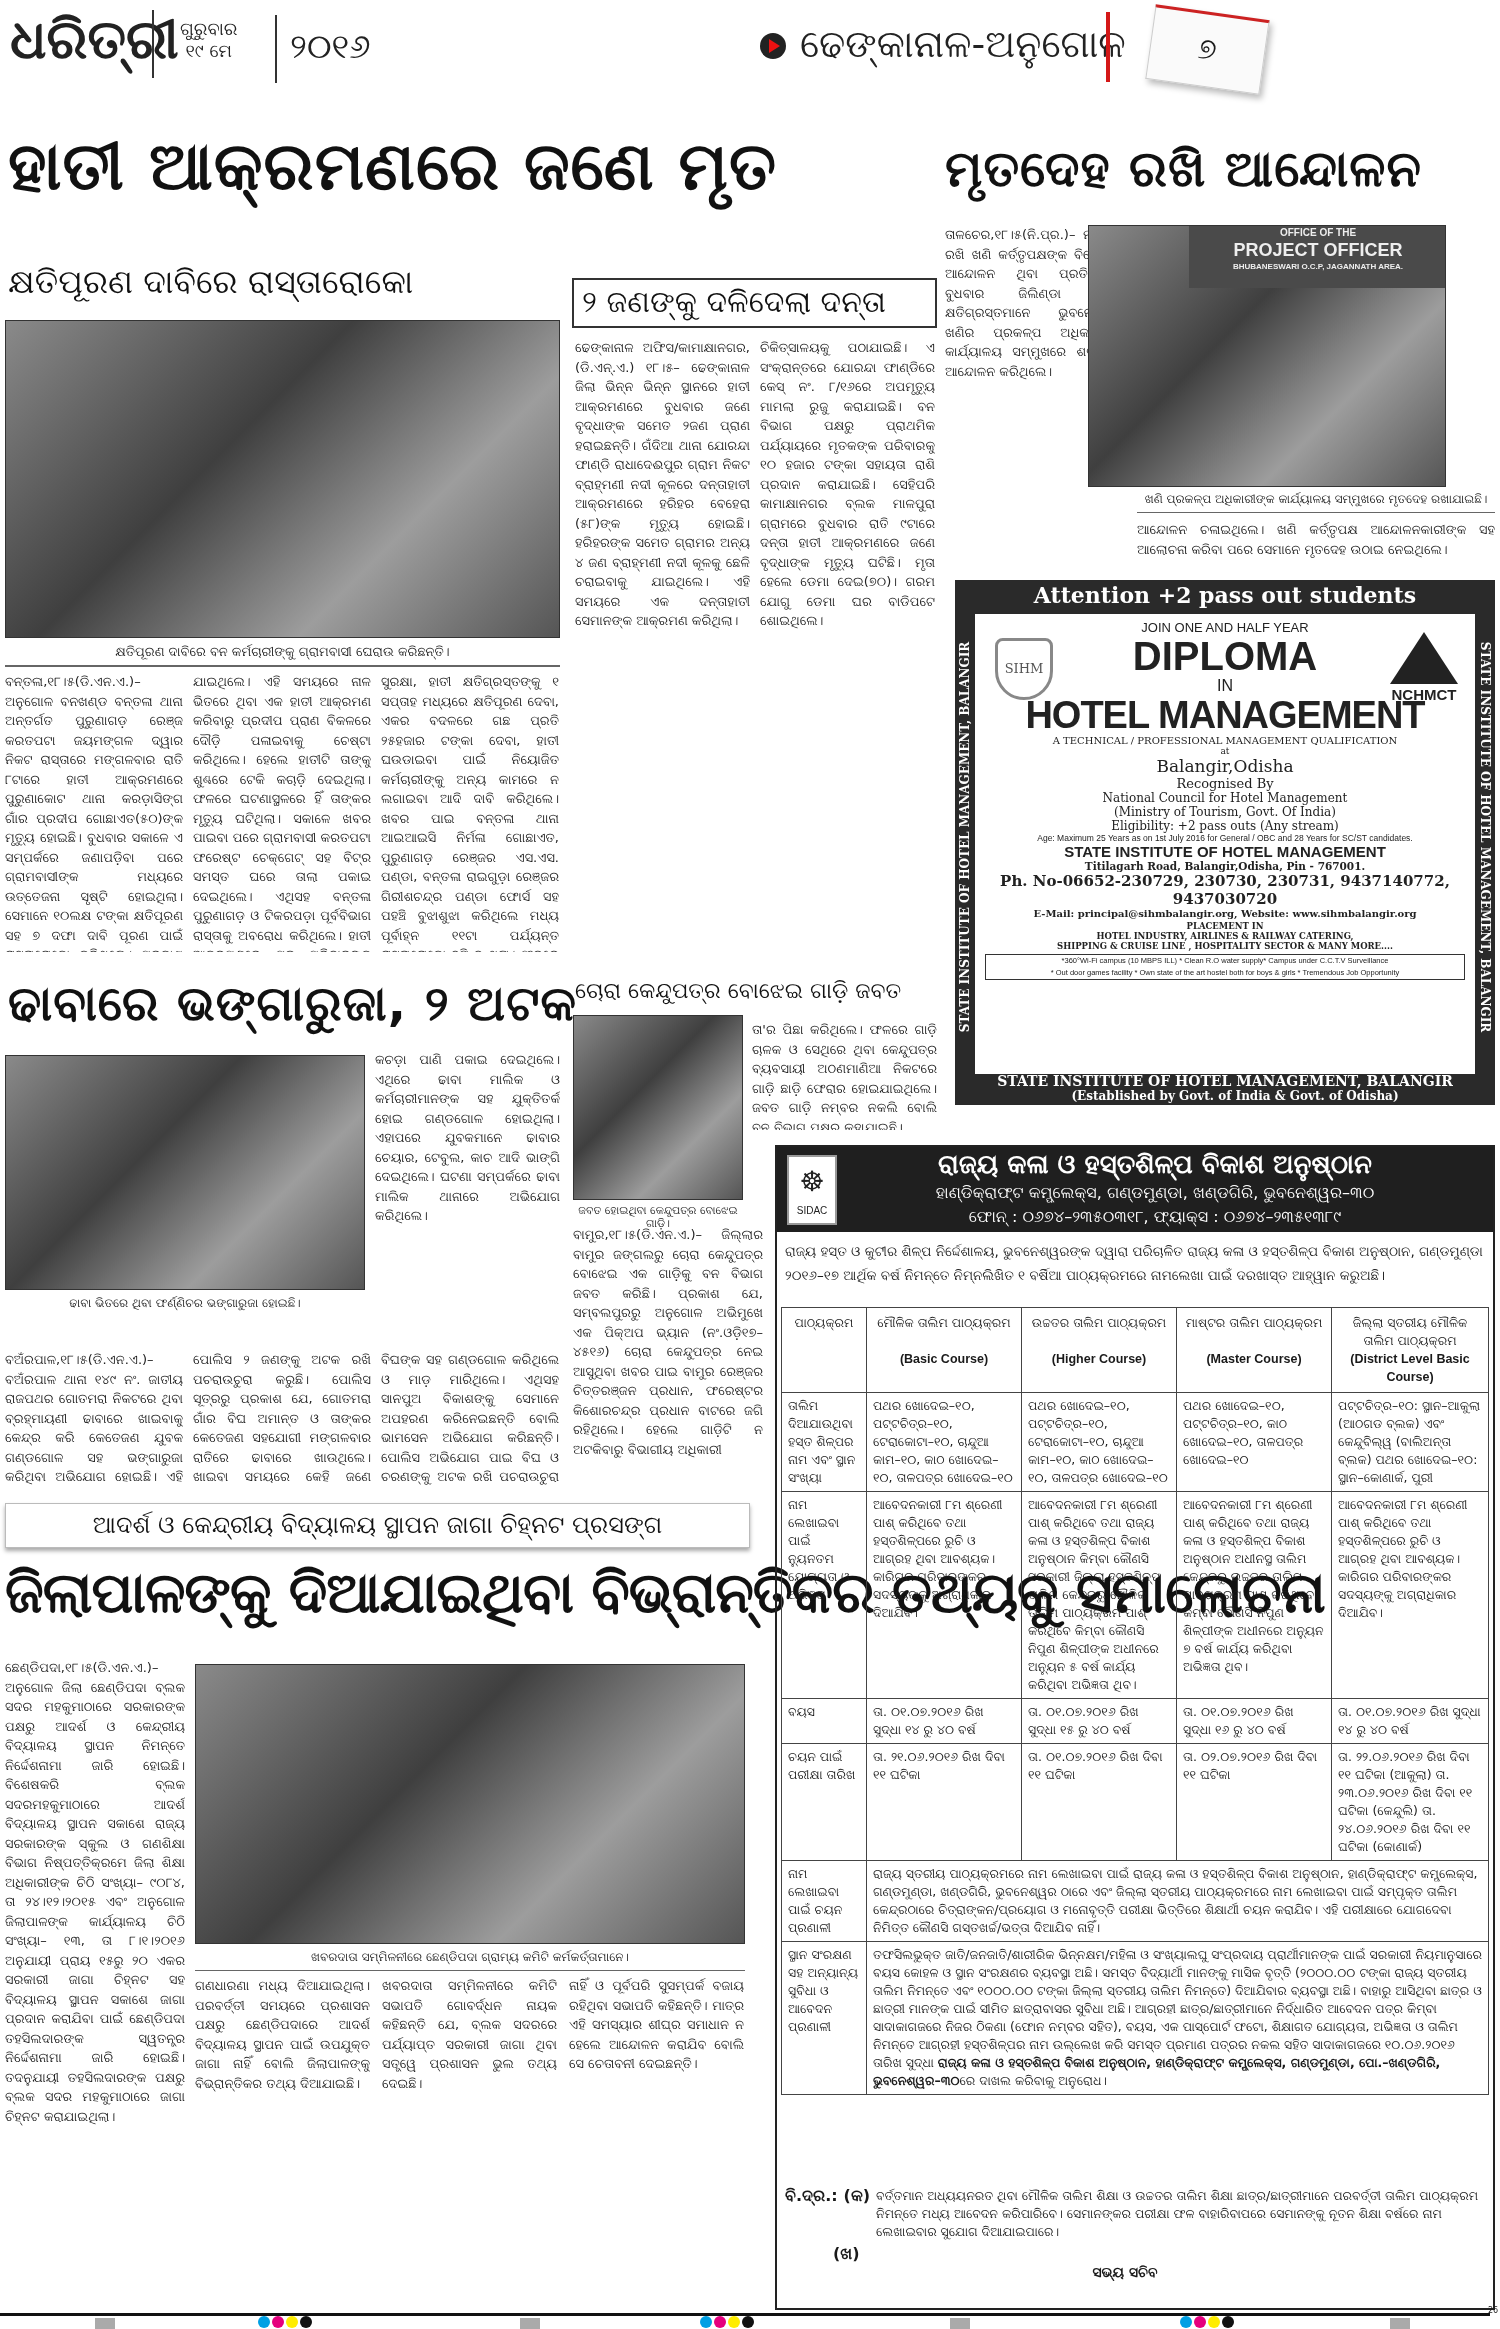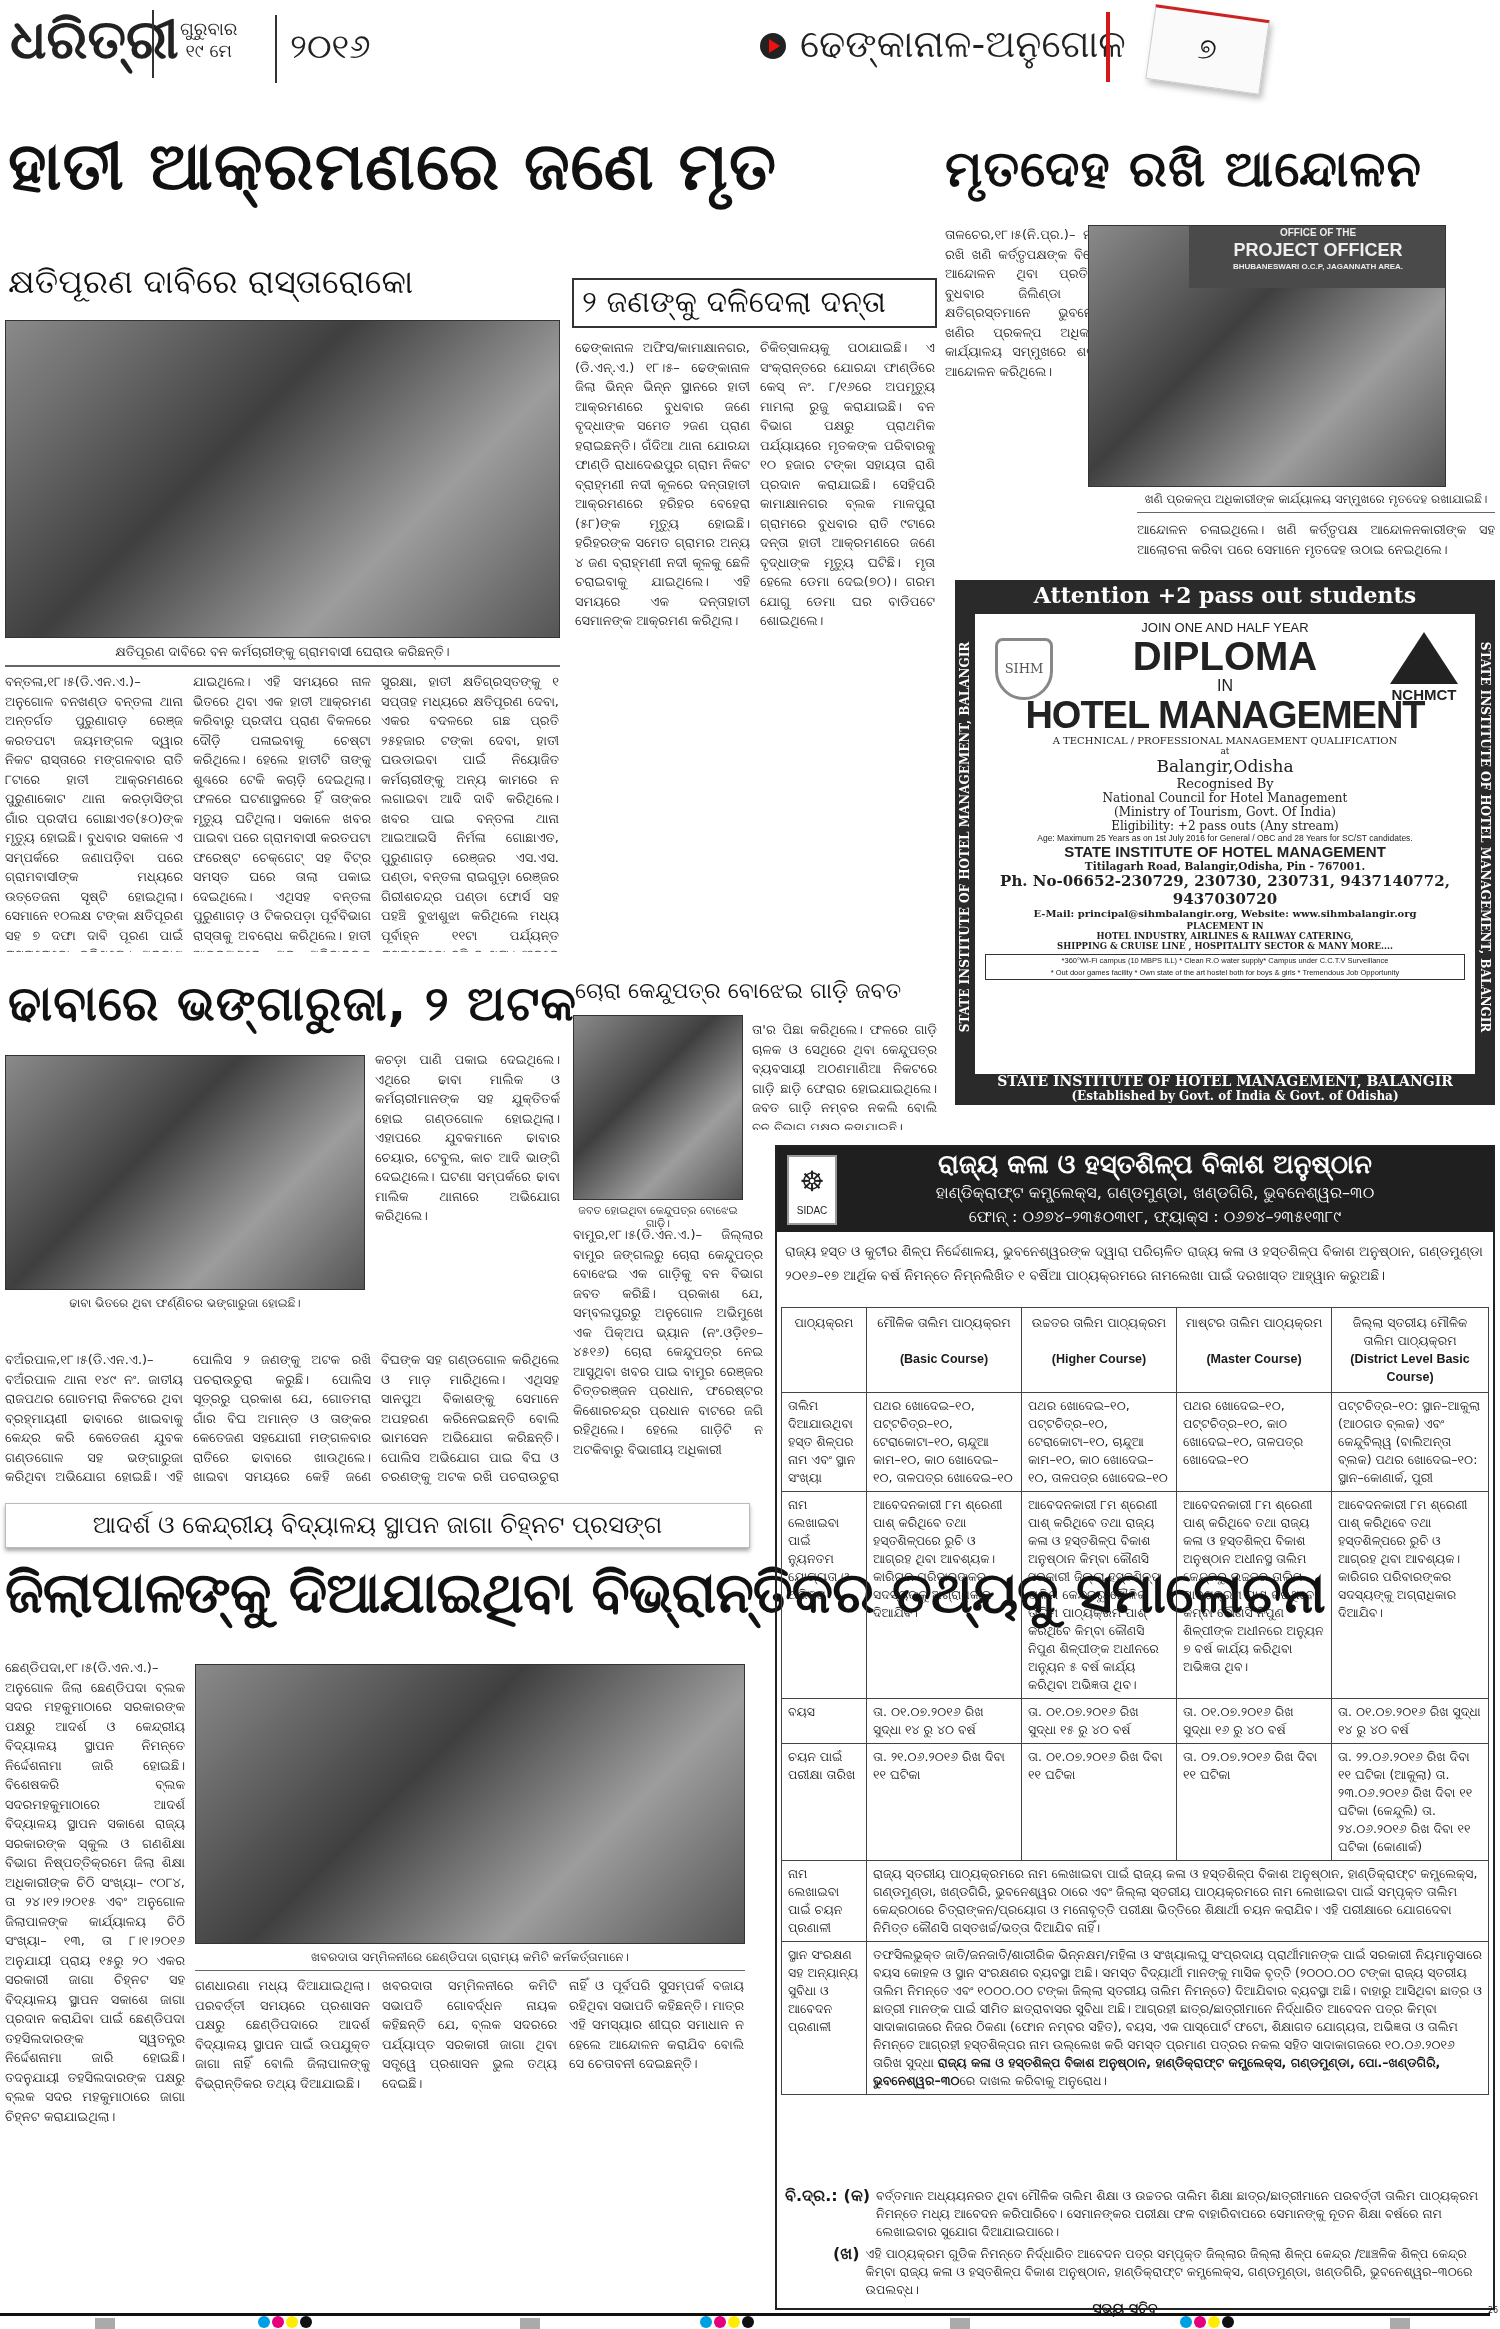--- a/index.html
+++ b/index.html
@@ -229,21 +229,20 @@
     </table>
   </div>
   <div style="position:absolute;left:8px;top:1040px;width:700px;font-size:12.5px;line-height:18px;">
     <div style="display:flex;gap:6px;">
       <b style="font-size:16px;white-space:nowrap;">ବି.ଦ୍ର.:</b>
       <b style="font-size:16px;">(କ)</b>
       <span>ବର୍ତ୍ତମାନ ଅଧ୍ୟୟନରତ ଥିବା ମୌଳିକ ତାଲିମ ଶିକ୍ଷା ଓ ଉଚ୍ଚତର ତାଲିମ ଶିକ୍ଷା ଛାତ୍ର/ଛାତ୍ରୀମାନେ ପରବର୍ତ୍ତୀ ତାଲିମ ପାଠ୍ୟକ୍ରମ ନିମନ୍ତେ ମଧ୍ୟ ଆବେଦନ କରିପାରିବେ। ସେମାନଙ୍କର ପରୀକ୍ଷା ଫଳ ବାହାରିବାପରେ ସେମାନଙ୍କୁ ନୂତନ ଶିକ୍ଷା ବର୍ଷରେ ନାମ ଲେଖାଇବାର ସୁଯୋଗ ଦିଆଯାଇପାରେ।</span>
     </div>
     <div style="display:flex;gap:6px;padding-left:48px;margin-top:4px;">
       <b style="font-size:16px;">(ଖ)</b>
-      <span>ଏହି ପାଠ୍ୟକ୍ରମ ଗୁଡିକ ନିମନ୍ତେ ନିର୍ଦ୍ଧାରିତ ଆବେଦନ ପତ୍ର ସମ୍ପୃକ୍ତ ଜିଲ୍ଲାର ଜିଲ୍ଲା ଶିଳ୍ପ କେନ୍ଦ୍ର /ଆଞ୍ଚଳିକ ଶିଳ୍ପ କେନ୍ଦ୍ର କିମ୍ବା ରାଜ୍ୟ କଳା ଓ ହସ୍ତଶିଳ୍ପ ବିକାଶ ଅନୁଷ୍ଠାନ, ହାଣ୍ଡିକ୍ରାଫ୍ଟ କମ୍ପ୍ଲେକ୍ସ, ଗଣ୍ଡମୁଣ୍ଡା, ଖଣ୍ଡଗିରି, ଭୁବନେଶ୍ୱର–୩୦ରେ ଉପଲବ୍ଧ।</span>
     </div>
     <div style="text-align:center;font-weight:bold;font-size:14px;padding-right:20px;">ସଭ୍ୟ ସଚିବ</div>
   </div>
 </div>
 
 <div class="abs" style="left:0;top:2313px;width:1490px;height:3px;background:#111;"></div>
 <div class="abs" style="left:1488px;top:2306px;font-size:8px;">26</div>
 <div class="abs" style="left:0;top:2316px;width:1500px;height:13px;">
   <div style="position:absolute;left:95px;top:2px;width:20px;height:11px;background:#aaa;"></div>
   <div id="regdots1" style="position:absolute;left:258px;top:0;display:flex;gap:2px;">

